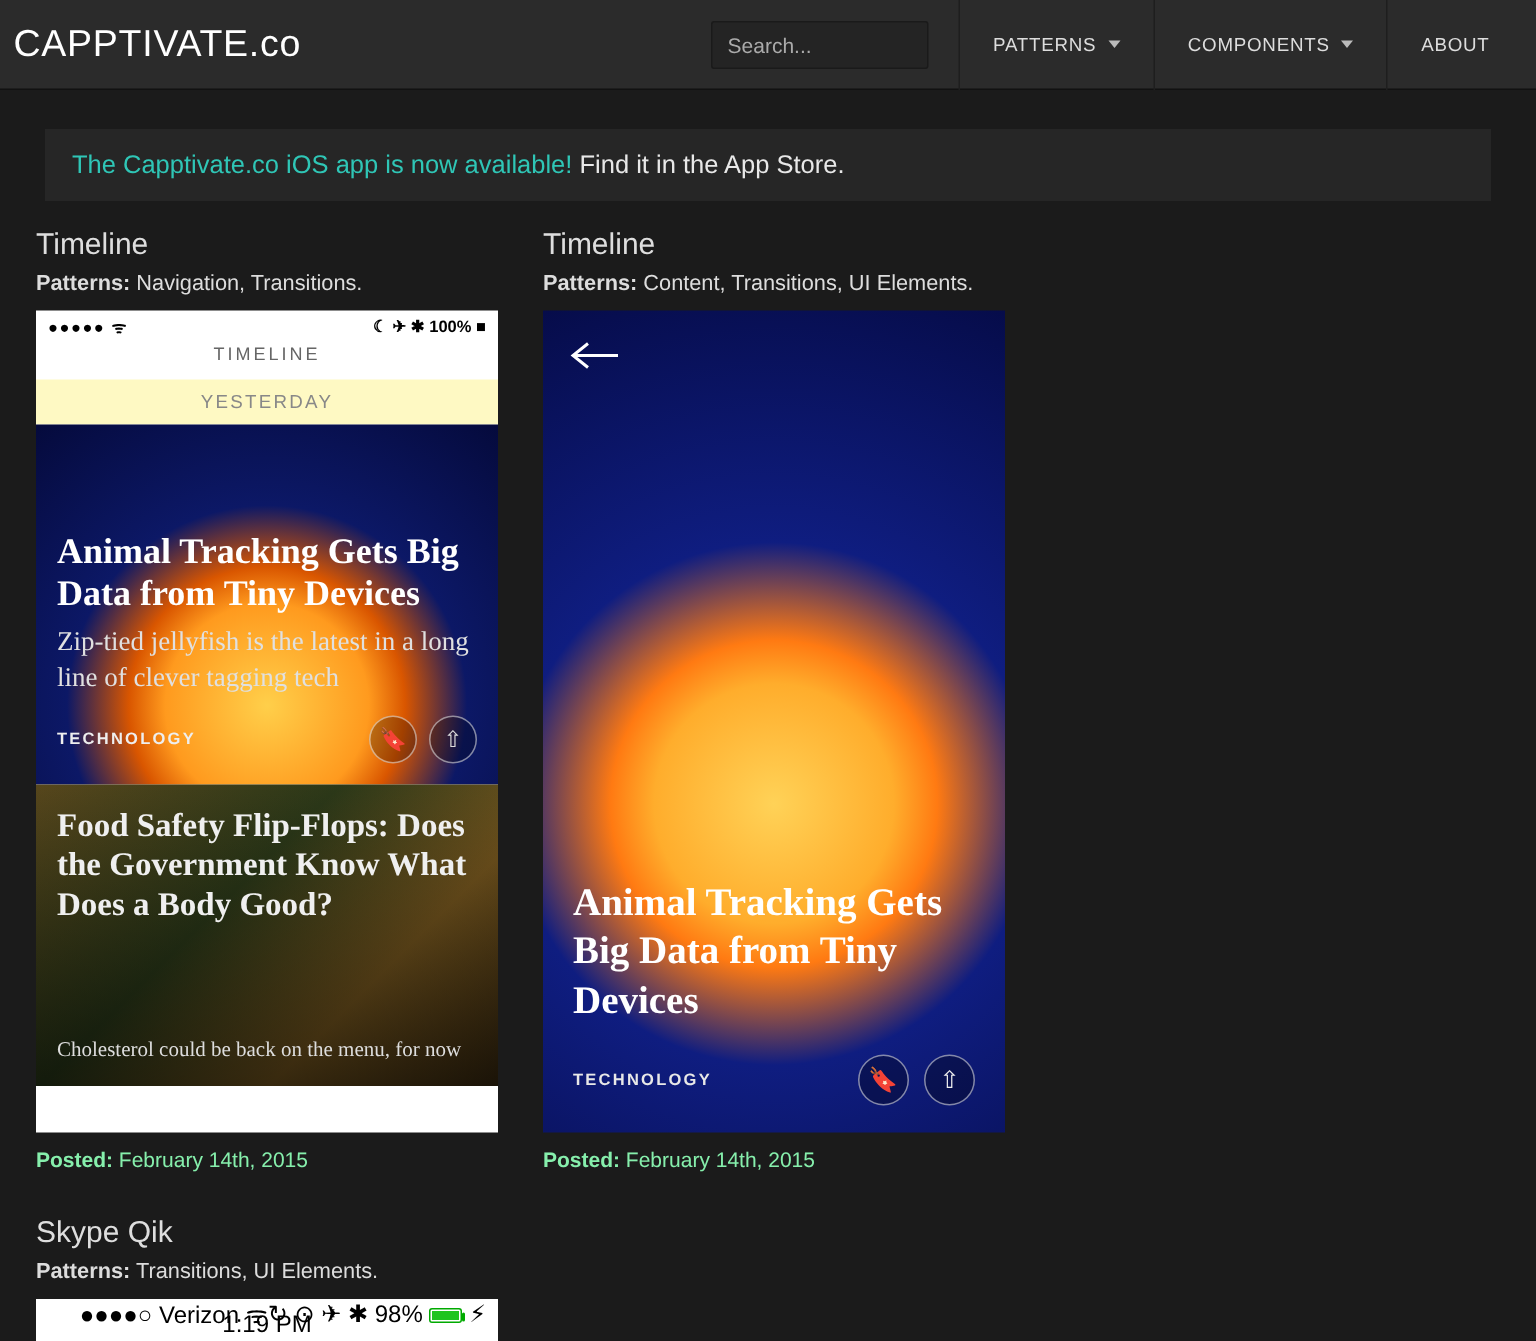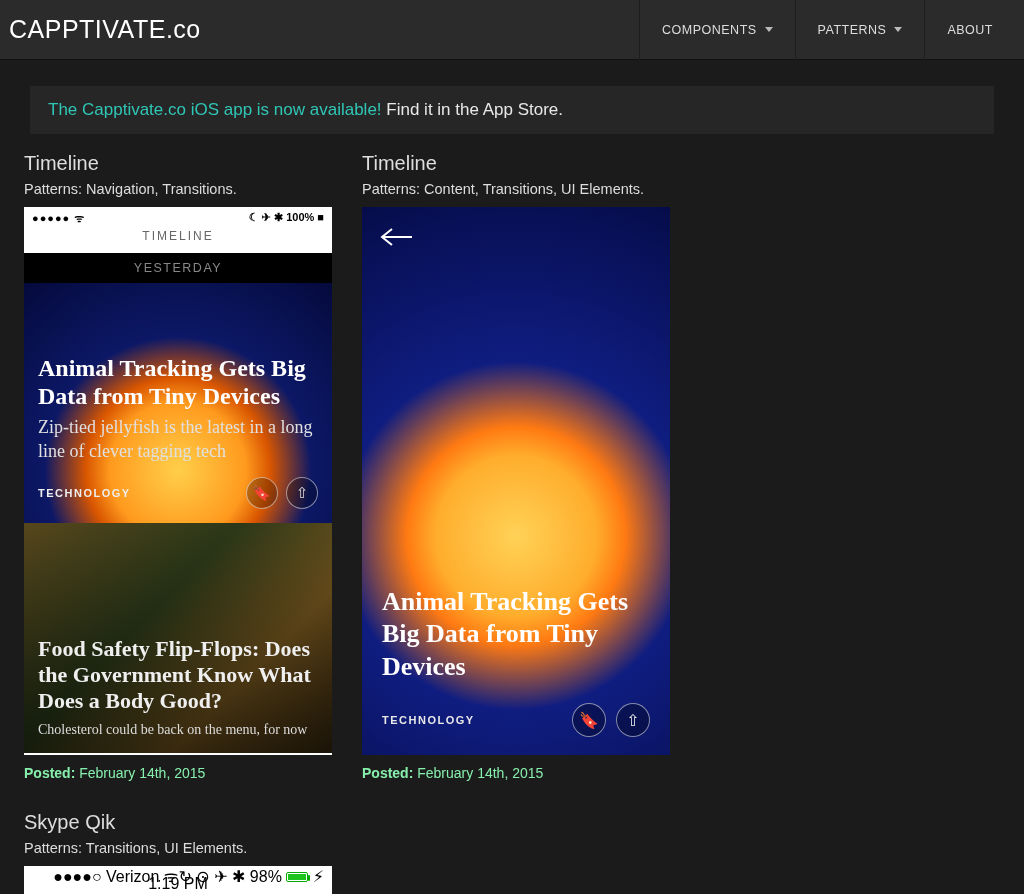--- a/index.html
+++ b/index.html
@@ -60,48 +60,48 @@
 
   .grid {
     display: flex;
     gap: 30px;
     padding: 0 24px 30px;
     flex-wrap: wrap;
   }
   .card { width: 308px; }
   .card h2 { font-size: 20px; font-weight: 500; margin-bottom: 6px; color:#dedede;}
   .meta { font-size: 14.5px; color: #ddd; margin-bottom: 10px; }
-  .meta b { font-weight: 400; }
+  .meta b { font-weight: 700; }
   .screenshot { width: 308px; height: 548px; position: relative; overflow: hidden; }
   .posted { font-size: 14px; margin-top: 10px; color:#86efac;}
   .posted b { font-weight: 700; }
 
   
   .c1 { background: #fff; color:#000; }
   .c1 .status { height: 18px; display:flex; align-items:center; justify-content:space-between; padding: 2px 8px 0; font-size:11px; font-weight:600; }
   .c1 .dots { letter-spacing:1px; }
   .c1 .mid { position:absolute; left:0; right:0; text-align:center;}
   .c1 .toplabel { text-align:center; font-size:12px; letter-spacing:2px;color:#666; margin-top:4px; font-weight:500;}
-  .c1 .section { text-align:center; font-size:12.5px; letter-spacing:1.5px; color:#888; background:#000000; padding:8px 0; margin-top:10px;}
+  .c1 .section { text-align:center; font-size:12.5px; letter-spacing:1.5px; color:#888; background:#fef9c3; padding:8px 0; margin-top:10px;}
   .c1 .story {
     position:relative; color:#fff; padding:14px;
     background: radial-gradient(circle at 50% 78%, #ffcf4a 0%, #ff9a1e 28%, #d95600 38%, #0c1866 55%, #050a3c 100%);
     height:240px;
     display:flex; flex-direction:column; justify-content:flex-end;
   }
   .c1 .story h3 { font-family: Georgia, serif; font-size:24px; line-height:1.15; font-weight:700; margin-bottom:6px;}
   .c1 .story p { font-family: Georgia, serif; font-size:18px; color:#e0e0e0; line-height:1.3;}
   .c1 .story .row { display:flex; align-items:center; justify-content:space-between; margin-top:14px;}
   .c1 .story .cat { font-size:11px; letter-spacing:1.5px; font-weight:600; color:#eee;}
   .c1 .story .icons { display:flex; gap:8px;}
   .c1 .story .ibtn { width:32px; height:32px; border:1px solid rgba(255,255,255,.5); border-radius:50%; display:flex; align-items:center; justify-content:center; font-size:15px; color:#ddd; background:rgba(0,0,0,.25);}
   .c1 .story2 {
     position:relative; color:#efefef; padding:14px;
     background: linear-gradient(180deg, rgba(60,40,10,.1), rgba(0,0,0,.55)), linear-gradient(135deg,#5a4a1e,#2a3a1a 40%,#7a5a20 70%,#3a2a10);
-    height:230px; display:flex; flex-direction:column; justify-content:flex-end;
+    height:201px; display:flex; flex-direction:column; justify-content:space-between;
   }
   .c1 .story2 h3 { font-family: Georgia, serif; font-size:22px; line-height:1.2; font-weight:700; margin-bottom:6px;}
   .c1 .story2 p { font-family: Georgia, serif; font-size:14px; color:#ddd; line-height:1.3;}
 
   
   .c2 {
     background: radial-gradient(circle at 50% 60%, #ffd257 0%, #ffad2c 22%, #ff7a12 30%, #0f1d80 48%, #060c4a 100%);
     color:#fff;
   }
   .c2 .back { position:absolute; top:18px; left:16px; }
@@ -121,27 +121,28 @@
   .c3 .batt::before { content:""; position:absolute; left:1px; top:1px; bottom:1px; width:90%; background:#1ec41e;}
   .c3 .batt::after { content:""; position:absolute; right:-3px; top:2px; width:2px; height:6px; background:#0a0; border-radius:1px;}
   .c3 .chrome { height:70px; display:flex; align-items:center; justify-content:center; position:relative;}
 </style>
 </head>
 <body>
 
 <header class="topbar">
   <div class="logo">CAPPTIVATE.co</div>
   <div class="spacer"></div>
+  <input class="search-input" placeholder="Search..." style="">
   <nav class="nav">
     <div class="nav-item">
+      <span>PATTERNS</span>
+      <span class="caret"></span>
+    </div>
+    <div class="nav-item">
       <span>COMPONENTS</span>
-      <span class="caret"></span>
-    </div>
-    <div class="nav-item">
-      <span>PATTERNS</span>
       <span class="caret"></span>
     </div>
     <div class="nav-item">
       <span>ABOUT</span>
     </div>
   </nav>
 </header>
 
 <div class="announce">
   <span class="teal">The Capptivate.co iOS app is now available!</span>

